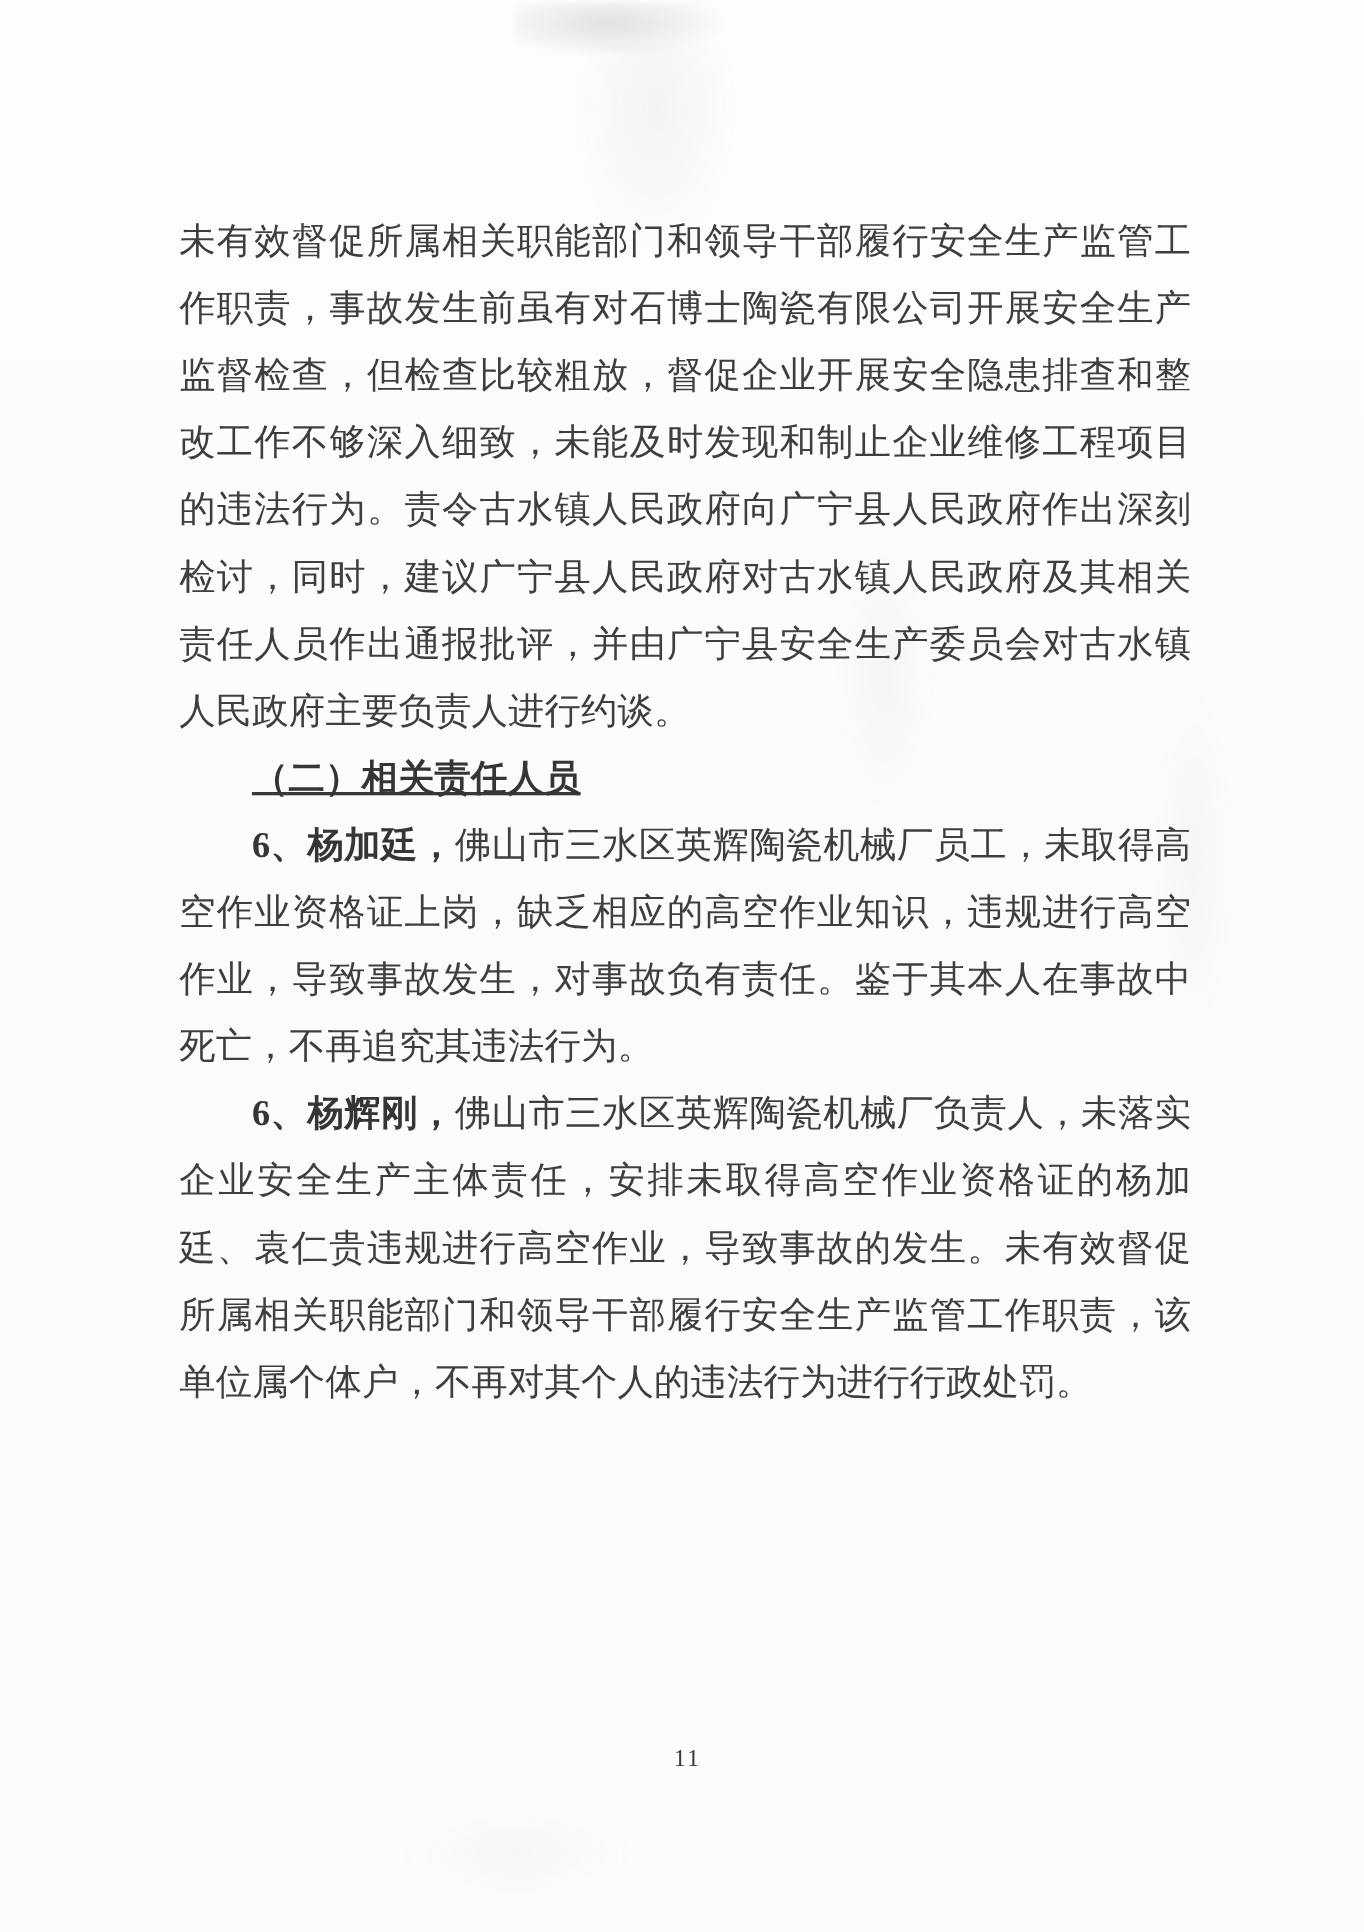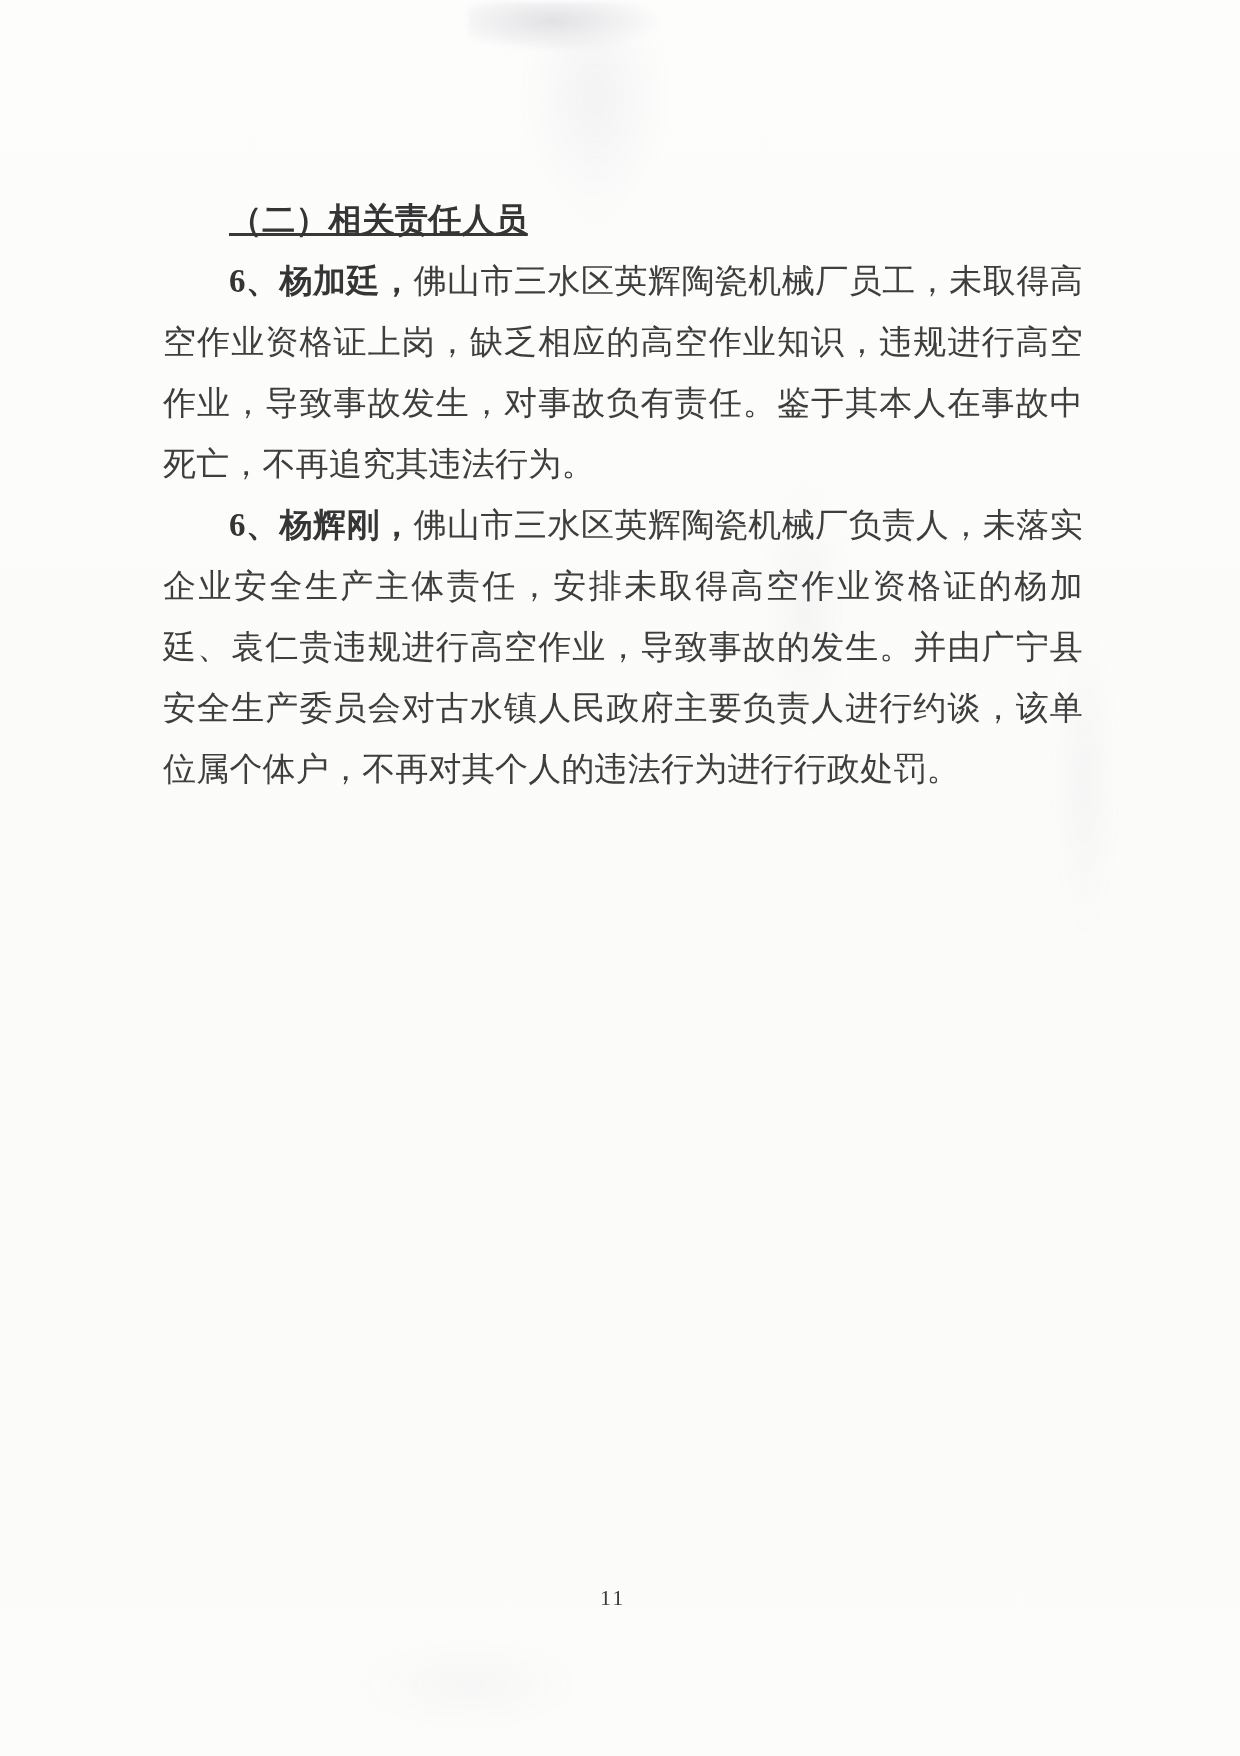--- a/index.html
+++ b/index.html
@@ -68,33 +68,35 @@
   }
   .seg-bold {
     font-weight: bold;
     color: #353535;
   }
   .page-number {
     position: absolute;
     top: 1585px;
     left: 600px;
     width: 50px;
+    text-align: center;
     font-size: 22px;
     color: #3b3b3b;
     letter-spacing: 2px;
   }
 </style>
 </head>
 <body>
 
 <div class="scan-artifact artifact-top-smudge"></div>
 <div class="scan-artifact artifact-top-trail"></div>
 <div class="scan-artifact artifact-mid-streak"></div>
 <div class="scan-artifact artifact-right-streak"></div>
 <div class="scan-artifact artifact-bottom-noise"></div>
 
 <div class="doc-body">
+    <p class=""><span>未有效督促所属相关职能部门和领导干部履行安全生产监管工作职责，事故发生前虽有对石博士陶瓷有限公司开展安全生产监督检查，但检查比较粗放，督促企业开展安全隐患排查和整改工作不够深入细致，未能及时发现和制止企业维修工程项目的违法行为。责令古水镇人民政府向广宁县人民政府作出深刻检讨，同时，建议广宁县人民政府对古水镇人民政府及其相关责任人员作出通报批评，并由广宁县安全生产委员会对古水镇人民政府主要负责人进行约谈。</span></p>
     <p class="indent heading"><span class="seg-bold">（二）相关责任人员</span></p>
     <p class="indent "><span class="seg-bold">6、杨加廷，</span><span>佛山市三水区英辉陶瓷机械厂员工，未取得高空作业资格证上岗，缺乏相应的高空作业知识，违规进行高空作业，导致事故发生，对事故负有责任。鉴于其本人在事故中死亡，不再追究其违法行为。</span></p>
-    <p class="indent "><span class="seg-bold">6、杨辉刚，</span><span>佛山市三水区英辉陶瓷机械厂负责人，未落实企业安全生产主体责任，安排未取得高空作业资格证的杨加廷、袁仁贵违规进行高空作业，导致事故的发生。并由广宁县安全生产委员会对古水镇人民政府主要负责人进行约谈，该单位属个体户，不再对其个人的违法行为进行行政处罚。</span></p>
+    <p class="indent "><span class="seg-bold">6、杨辉刚，</span><span>佛山市三水区英辉陶瓷机械厂负责人，未落实企业安全生产主体责任，安排未取得高空作业资格证的杨加廷、袁仁贵违规进行高空作业，导致事故的发生。未有效督促所属相关职能部门和领导干部履行安全生产监管工作职责，该单位属个体户，不再对其个人的违法行为进行行政处罚。</span></p>
   </div>
 
 <div class="page-number">11</div>
 
 </body></html>

